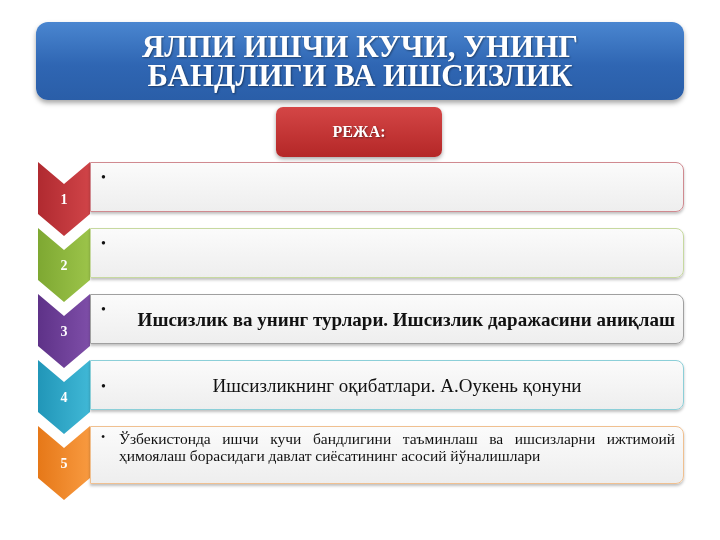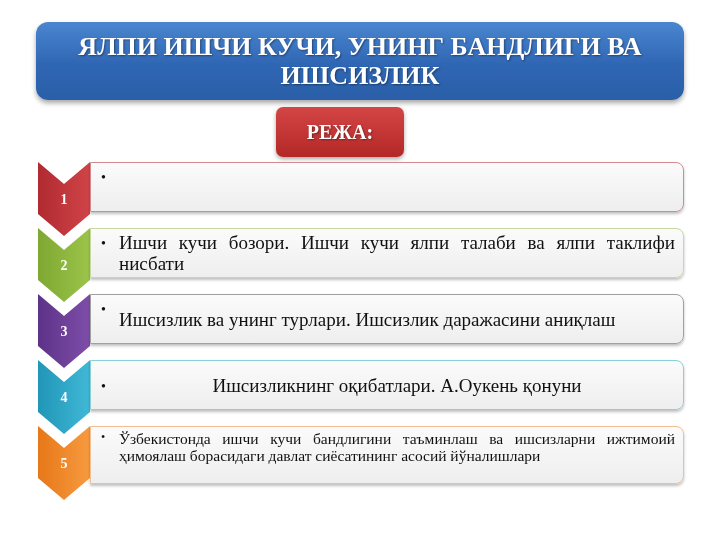--- a/index.html
+++ b/index.html
@@ -1,26 +1,26 @@
 <!DOCTYPE html>
 <html><head>
 <meta charset="utf-8">
 <style>
   html, body { margin:0; padding:0; }
   body { width:720px; height:540px; background:#ffffff; position:relative; overflow:hidden;
          font-family:"Liberation Serif", "DejaVu Serif", serif; }
   .title-banner { position:absolute; left:36px; top:22px; width:648px; height:78px;
     border-radius:12px; background:linear-gradient(#4a86d0, #2f66b3 55%, #2a5ea8);
     box-shadow:0 3px 5px rgba(0,0,0,0.35); display:flex; align-items:center; justify-content:center;
-    text-align:center; color:#fff; font-weight:bold; font-size:26px; line-height:29px;
+    text-align:center; color:#fff; font-weight:bold; font-size:31px; line-height:29px;
     text-shadow:1px 1px 2px rgba(0,0,0,0.4); }
   .title-banner span { display:block; width:600px; }
-  .reja { position:absolute; left:276px; top:107px; width:128px; height:50px; border-radius:7px;
+  .reja { position:absolute; left:276px; top:107px; width:166px; height:50px; border-radius:7px;
     background:linear-gradient(#d44646, #b42727); box-shadow:0 2px 4px rgba(0,0,0,0.35);
-    color:#fff; font-weight:bold; font-size:20px; display:flex; align-items:center; justify-content:center;
+    color:#fff; font-weight:bold; font-size:16px; display:flex; align-items:center; justify-content:center;
     text-shadow:1px 1px 2px rgba(0,0,0,0.4); }
   .step { position:absolute; left:38px; width:648px; }
   .chev { position:absolute; left:0; width:52px; height:78px; }
   .chev svg { display:block; }
   .chev .num { position:absolute; left:0; width:52px; text-align:center; color:#fff; font-weight:bold;
     font-size:14px; }
   .box { position:absolute; left:52px; right:2px; background:linear-gradient(#fbfbfb,#eeeeee);
     border-radius:0 8px 8px 0; box-shadow:0 2px 3px rgba(0,0,0,0.25); box-sizing:border-box;
     padding:4px 8px 4px 28px; color:#111; font-size:19px; line-height:21px; display:flex; align-items:center; }
   .box .bullet { position:absolute; left:10px; top:4px; font-size:14px; }
@@ -64,40 +64,39 @@
             <stop offset="0" stop-color="#7ea832"></stop>
             <stop offset="1" stop-color="#9cc44a"></stop>
           </linearGradient>
         </defs>
       <polygon points="0,0 26,22 52,0 52,52 26,74 0,52" fill="url(#g2)"></polygon>
       </svg>
     <div class="num" style="top:30px;">2</div>
   </div>
   <div class="box" style="top:0; height:50px; border:1px solid #c7d9a0;">
     <span class="bullet">•</span>
-    <span class="txt">Ишчи кучи бозори. Ишчи кучи ялпи талаби ва ялпи таклифи нисбати</span>
   </div>
 </div>
 
 <div class="step" style="top:294px;">
   <div class="chev">
     <svg width="52" height="78">
         <defs>
           <linearGradient id="g3" x1="0" x2="1">
             <stop offset="0" stop-color="#5e3288"></stop>
             <stop offset="1" stop-color="#7e4ea8"></stop>
           </linearGradient>
         </defs>
       <polygon points="0,0 26,22 52,0 52,52 26,74 0,52" fill="url(#g3)"></polygon>
       </svg>
     <div class="num" style="top:30px;">3</div>
   </div>
   <div class="box" style="top:0; height:50px; border:1px solid #a0a0a0;">
     <span class="bullet">•</span>
-    <span class="txt" style="text-align:left;">Ишсизлик ва унинг турлари. Ишсизлик даражасини аниқлаш</span>
+    <span class="txt" style="text-align:right;font-weight:bold;">Ишсизлик ва унинг турлари. Ишсизлик даражасини аниқлаш</span>
   </div>
 </div>
 
 <div class="step" style="top:360px;">
   <div class="chev">
     <svg width="52" height="78">
         <defs>
           <linearGradient id="g4" x1="0" x2="1">
             <stop offset="0" stop-color="#2196b8"></stop>
             <stop offset="1" stop-color="#40b8d6"></stop>

